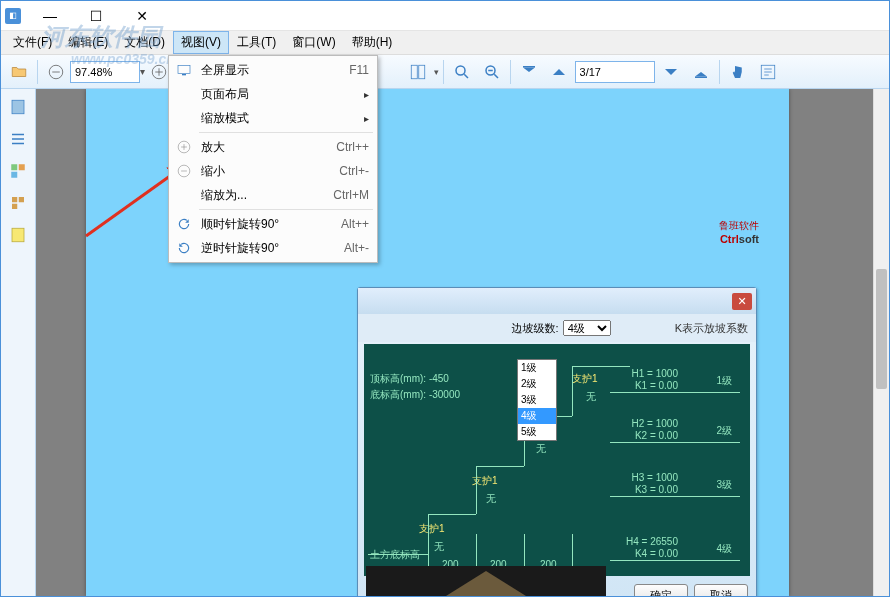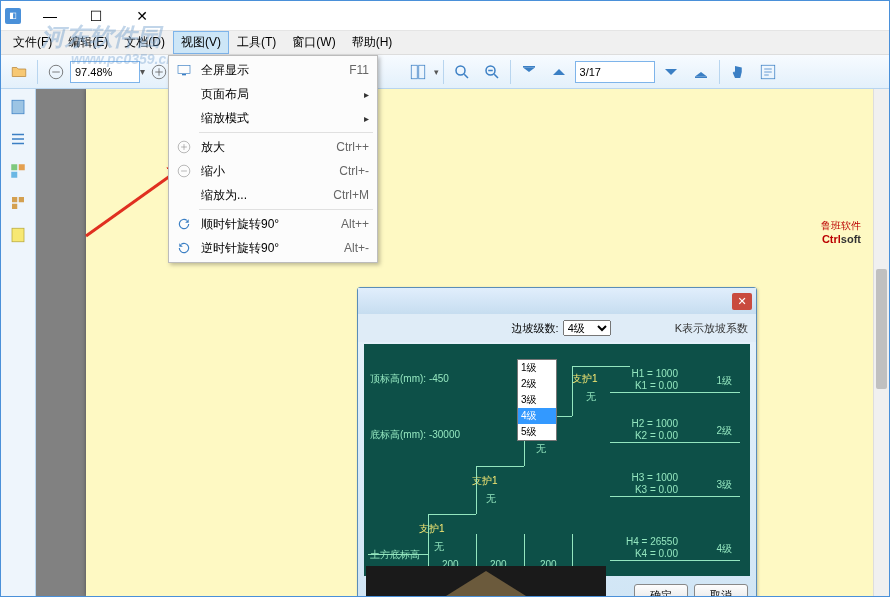--- a/index.html
+++ b/index.html
@@ -22,21 +22,21 @@
 .tb-sep { width: 1px; height: 24px; background: #b8d5ef; margin: 0 2px; }
 .zoom-box { display: flex; align-items: center; gap: 0; }
 .zoom-input { width: 70px; height: 22px; border: 1px solid #7eb4ea; font-size: 11px; padding: 0 4px; background: #fff; }
 .page-input { width: 80px; height: 22px; border: 1px solid #7eb4ea; font-size: 11px; padding: 0 4px; background: #fff; }
 
 .main { display: flex; height: calc(100% - 88px); }
 .sidebar { width: 35px; background: #eef5fc; border-right: 1px solid #b8d5ef; display: flex; flex-direction: column; align-items: center; padding-top: 6px; gap: 8px; }
 .sb-btn { width: 24px; height: 24px; display: flex; align-items: center; justify-content: center; cursor: pointer; border-radius: 2px; }
 
 .content { flex: 1; background: #818181; position: relative; overflow: hidden; }
-.page { position: absolute; left: 50px; top: 0; width: 805px; height: 100%; background: #fef9c3; box-shadow: 0 0 4px rgba(0,0,0,.4); }
+.page { position: absolute; left: 50px; top: 0; width: 703px; height: 100%; background: #7dd3fc; box-shadow: 0 0 4px rgba(0,0,0,.4); }
 .scrollbar-v { position: absolute; right: 0; top: 0; width: 16px; height: 100%; background: #f0f0f0; border-left: 1px solid #ddd; }
 .scrollbar-v .thumb { position: absolute; left: 2px; right: 2px; top: 180px; height: 120px; background: #c0c0c0; border-radius: 2px; }
 
 .watermark { position: absolute; z-index: 100; font-size: 24px; color: rgba(100,150,200,.4); font-weight: bold; pointer-events: none; font-style: italic; }
 .wm1 { left: 40px; top: 20px; }
 .wm2 { left: 70px; top: 50px; font-size: 14px; color: rgba(100,150,200,.35); }
 
 .dropdown { position: absolute; left: 167px; top: 54px; width: 210px; background: #fcfcfc; border: 1px solid #bcbcbc; box-shadow: 2px 2px 4px rgba(0,0,0,.25); z-index: 200; padding: 2px 0; }
 .dd-item { display: flex; align-items: center; height: 24px; padding: 0 8px 0 32px; font-size: 12px; cursor: pointer; position: relative; }
 .dd-icon { position: absolute; left: 6px; width: 18px; height: 18px; display: flex; align-items: center; justify-content: center; }
@@ -240,21 +240,21 @@
             </div>
             <div class="dialog-canvas">
               <div class="combo-dropdown">
                 <div>1级</div>
                 <div>2级</div>
                 <div>3级</div>
                 <div class="selected">4级</div>
                 <div>5级</div>
               </div>
               <div class="canvas-text" style="left:6px;top:28px;"><span>顶标高(mm):</span> <span>-450</span></div>
-              <div class="canvas-text" style="left:6px;top:44px;margin-top:40px;"><span>底标高(mm):</span> <span>-30000</span></div>
+              <div class="canvas-text" style="left:6px;top:44px;"><span>底标高(mm):</span> <span>-30000</span></div>
               <div class="canvas-text" style="left:6px;bottom:14px;">土方底标高</div>
 
               <div class="canvas-line" style="left:4px;top:210px;width:60px;height:1px;"></div>
               <div class="canvas-text" style="left:55px;top:178px;color:#f7e873;">支护1</div>
               <div class="canvas-text" style="left:70px;top:196px;">无</div>
               <div class="canvas-line" style="left:64px;top:170px;width:48px;height:1px;"></div>
               <div class="canvas-line" style="left:64px;top:170px;width:1px;height:40px;"></div>
 
               <div class="canvas-text" style="left:108px;top:130px;color:#f7e873;">支护1</div>
               <div class="canvas-text" style="left:122px;top:148px;">无</div>

